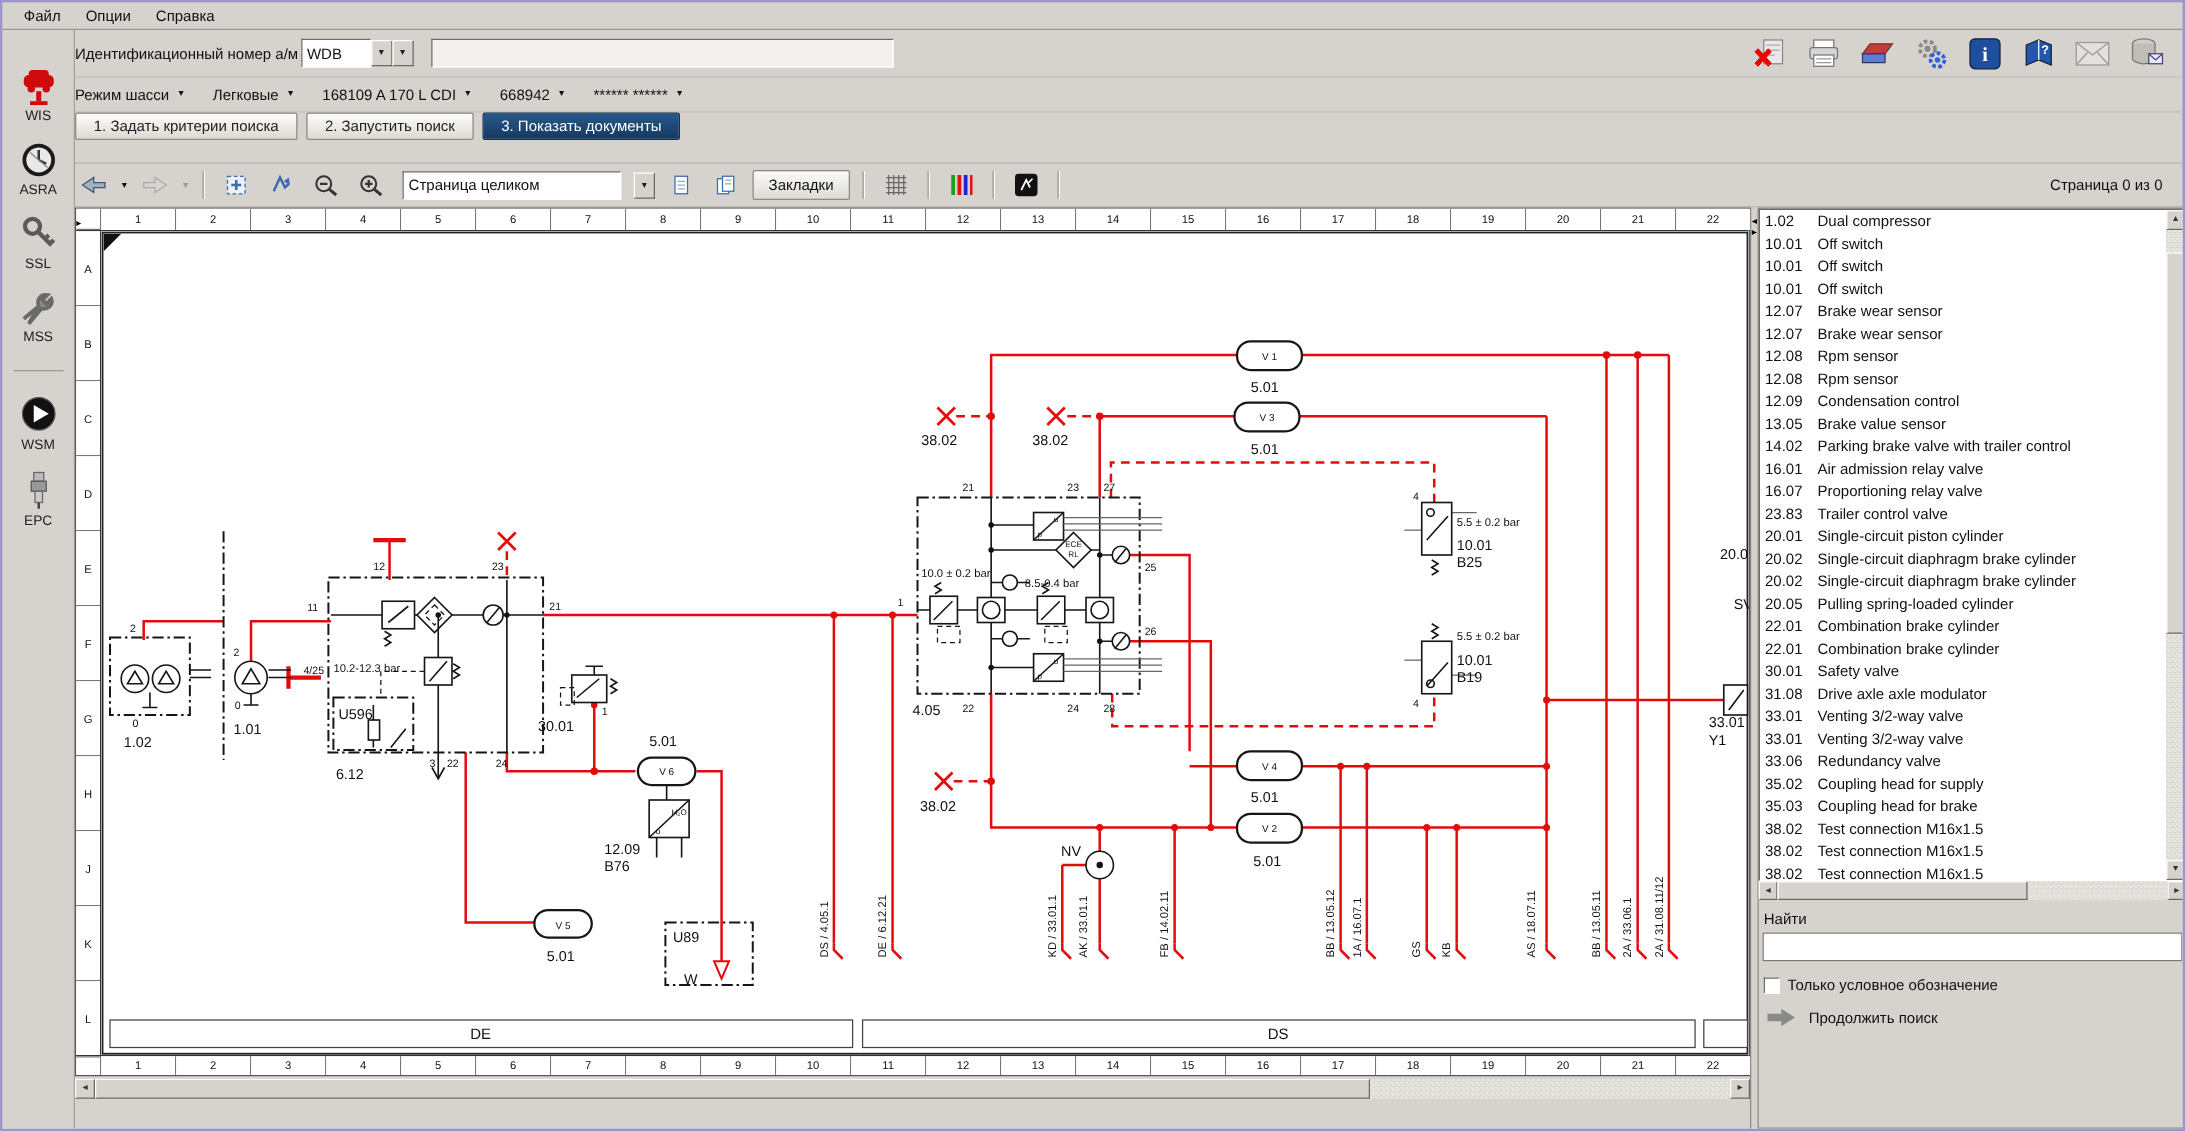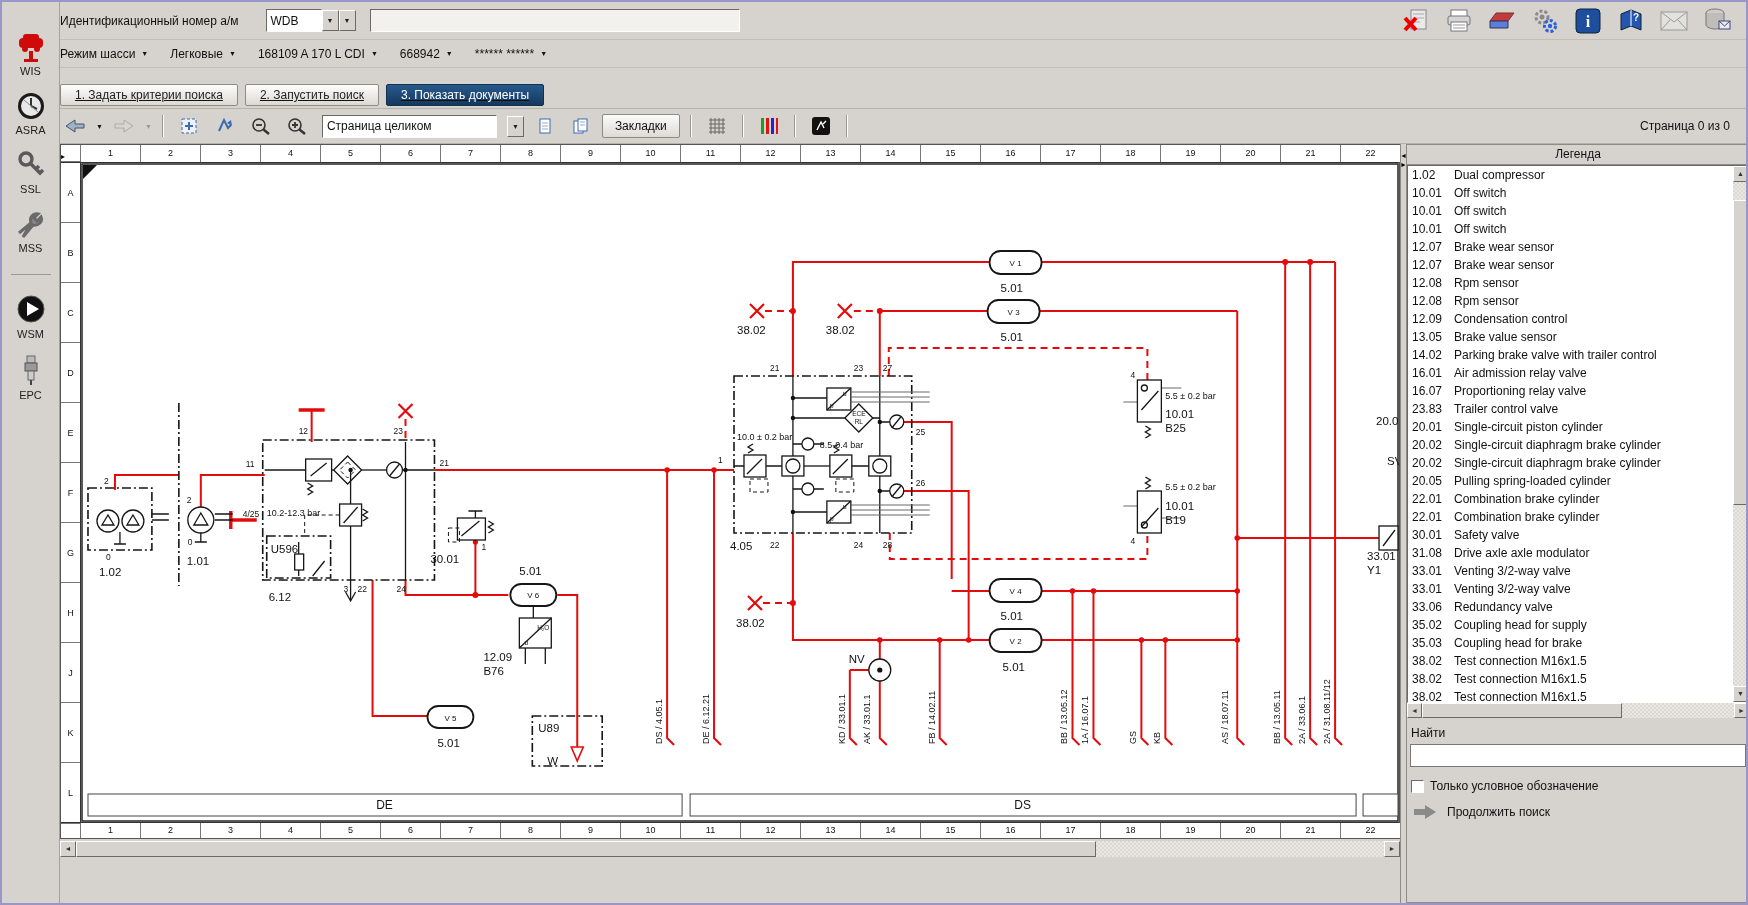--- a/index.html
+++ b/index.html
@@ -36,36 +36,36 @@
   .content { flex:1; display:flex; flex-direction:column; min-width:0; }
 
   
   .tb1 { height:38px; display:flex; align-items:center; padding:0 0 0 0; border-bottom:1px solid #c2bfb8; flex:none; }
   .tb1 .idlabel { margin-left:0px; padding-left:0; }
   .tb1 .gap { flex:1; }
   .field { background:#fff; border:1px solid; border-color:#6d6a65 #fff #fff #6d6a65; height:23px;
            display:flex; align-items:center; padding:0 4px; }
   .combo-btn { width:17px; height:21px; background:#d6d3ce; border:1px solid;
                border-color:#fff #6d6a65 #6d6a65 #fff; font-size:7px; text-align:center; line-height:19px; color:#222; flex:none;}
-  .wdb { width:56px; margin-left:27px; }
+  .wdb { width:56px; margin-left:2px; }
   .vin { width:386px; margin-left:5px; }
   .vin .val { flex:1; }
   .dis-field { width:370px; margin-left:14px; background:#f2f1ee; height:23px;
                border:1px solid; border-color:#6d6a65 #fff #fff #6d6a65; }
   .tb1-icons { display:flex; align-items:center; gap:13px; padding-right:14px; }
   .tbtn { width:30px; height:28px; display:flex; align-items:center; justify-content:center; }
 
   
   .tb2 { height:28px; display:flex; align-items:center; gap:22px; padding-left:0; border-bottom:1px solid #c2bfb8; flex:none; }
   .dd { display:flex; align-items:center; gap:6px; }
   .caret { font-size:7px; color:#111; }
 
   
-  .tabsrow { height:41px; display:flex; align-items:flex-end; gap:7px; padding:0 0 2px 0; flex:none;
-             border-bottom:1px solid #b5b2ab;text-decoration:underline; }
+  .tabsrow { height:41px; display:flex; gap:7px; padding:0 0 2px 0; flex:none;
+             border-bottom:1px solid #b5b2ab; }
   .tab { height:22px; padding:0 14px; display:flex; align-items:center; font-size:12px;
          background:linear-gradient(#fdfdfc,#dcd9d2); border:1px solid #8e8b85; border-radius:2px; color:#222; }
   .tab.active { background:linear-gradient(#27598c,#16385e); color:#fff; border-color:#12304f; }
 
   
   .dtb { height:35px; display:flex; align-items:center; gap:6px; padding:0 10px 0 0; flex:none;
          border-bottom:1px solid #b5b2ab; }
   .dtb .sep { width:2px; height:22px; border-left:1px solid #9b9892; border-right:1px solid #fff; margin:0 4px; }
   .dtb .pagecombo { width:175px; margin:0 4px; }
   .dtb .pagecombo .val { flex:1; }
@@ -144,20 +144,27 @@
   .chkrow { display:flex; align-items:center; gap:6px; padding:10px 4px 0; }
   .chkbox { width:13px; height:13px; background:#fff; border:1px solid; border-color:#6d6a65 #fff #fff #6d6a65; }
   .controw { display:flex; align-items:center; gap:10px; padding:12px 4px 0 6px; }
 </style>
 </head>
 <body>
 
 <div class="win">
 
 
+  <div class="menubar">
+    <div class="mi">Файл</div>
+
+    <div class="mi">Опции</div>
+
+    <div class="mi">Справка</div>
+  </div>
 
   <div class="mainrow">
 
     <div class="sidebar">
       <div class="side-item">
         <svg width="36" height="32" viewBox="0 0 36 32">
           <rect x="6" y="8" width="24" height="10" rx="4" fill="#cf0a0a"></rect>
           <rect x="10" y="4" width="16" height="7" rx="3" fill="#cf0a0a"></rect>
           <circle cx="12" cy="19" r="3" fill="#cf0a0a"></circle>
             <circle cx="24" cy="19" r="3" fill="#cf0a0a"></circle>
@@ -789,21 +796,20 @@
             <div class="sbtn">►</div>
           </div>
         </div>
 
         <div class="splitter">
           <span>◄</span>
           <span>►</span>
         </div>
 
         <div class="panel">
-          <div class="panel-title">Легенда</div>
           <div class="legend-wrap">
             <div class="legend-list">
   <div class="legend-row">
     <span class="code">1.02</span>
     <span class="desc">Dual compressor</span>
   </div>
 
   <div class="legend-row">
     <span class="code">10.01</span>
     <span class="desc">Off switch</span>

